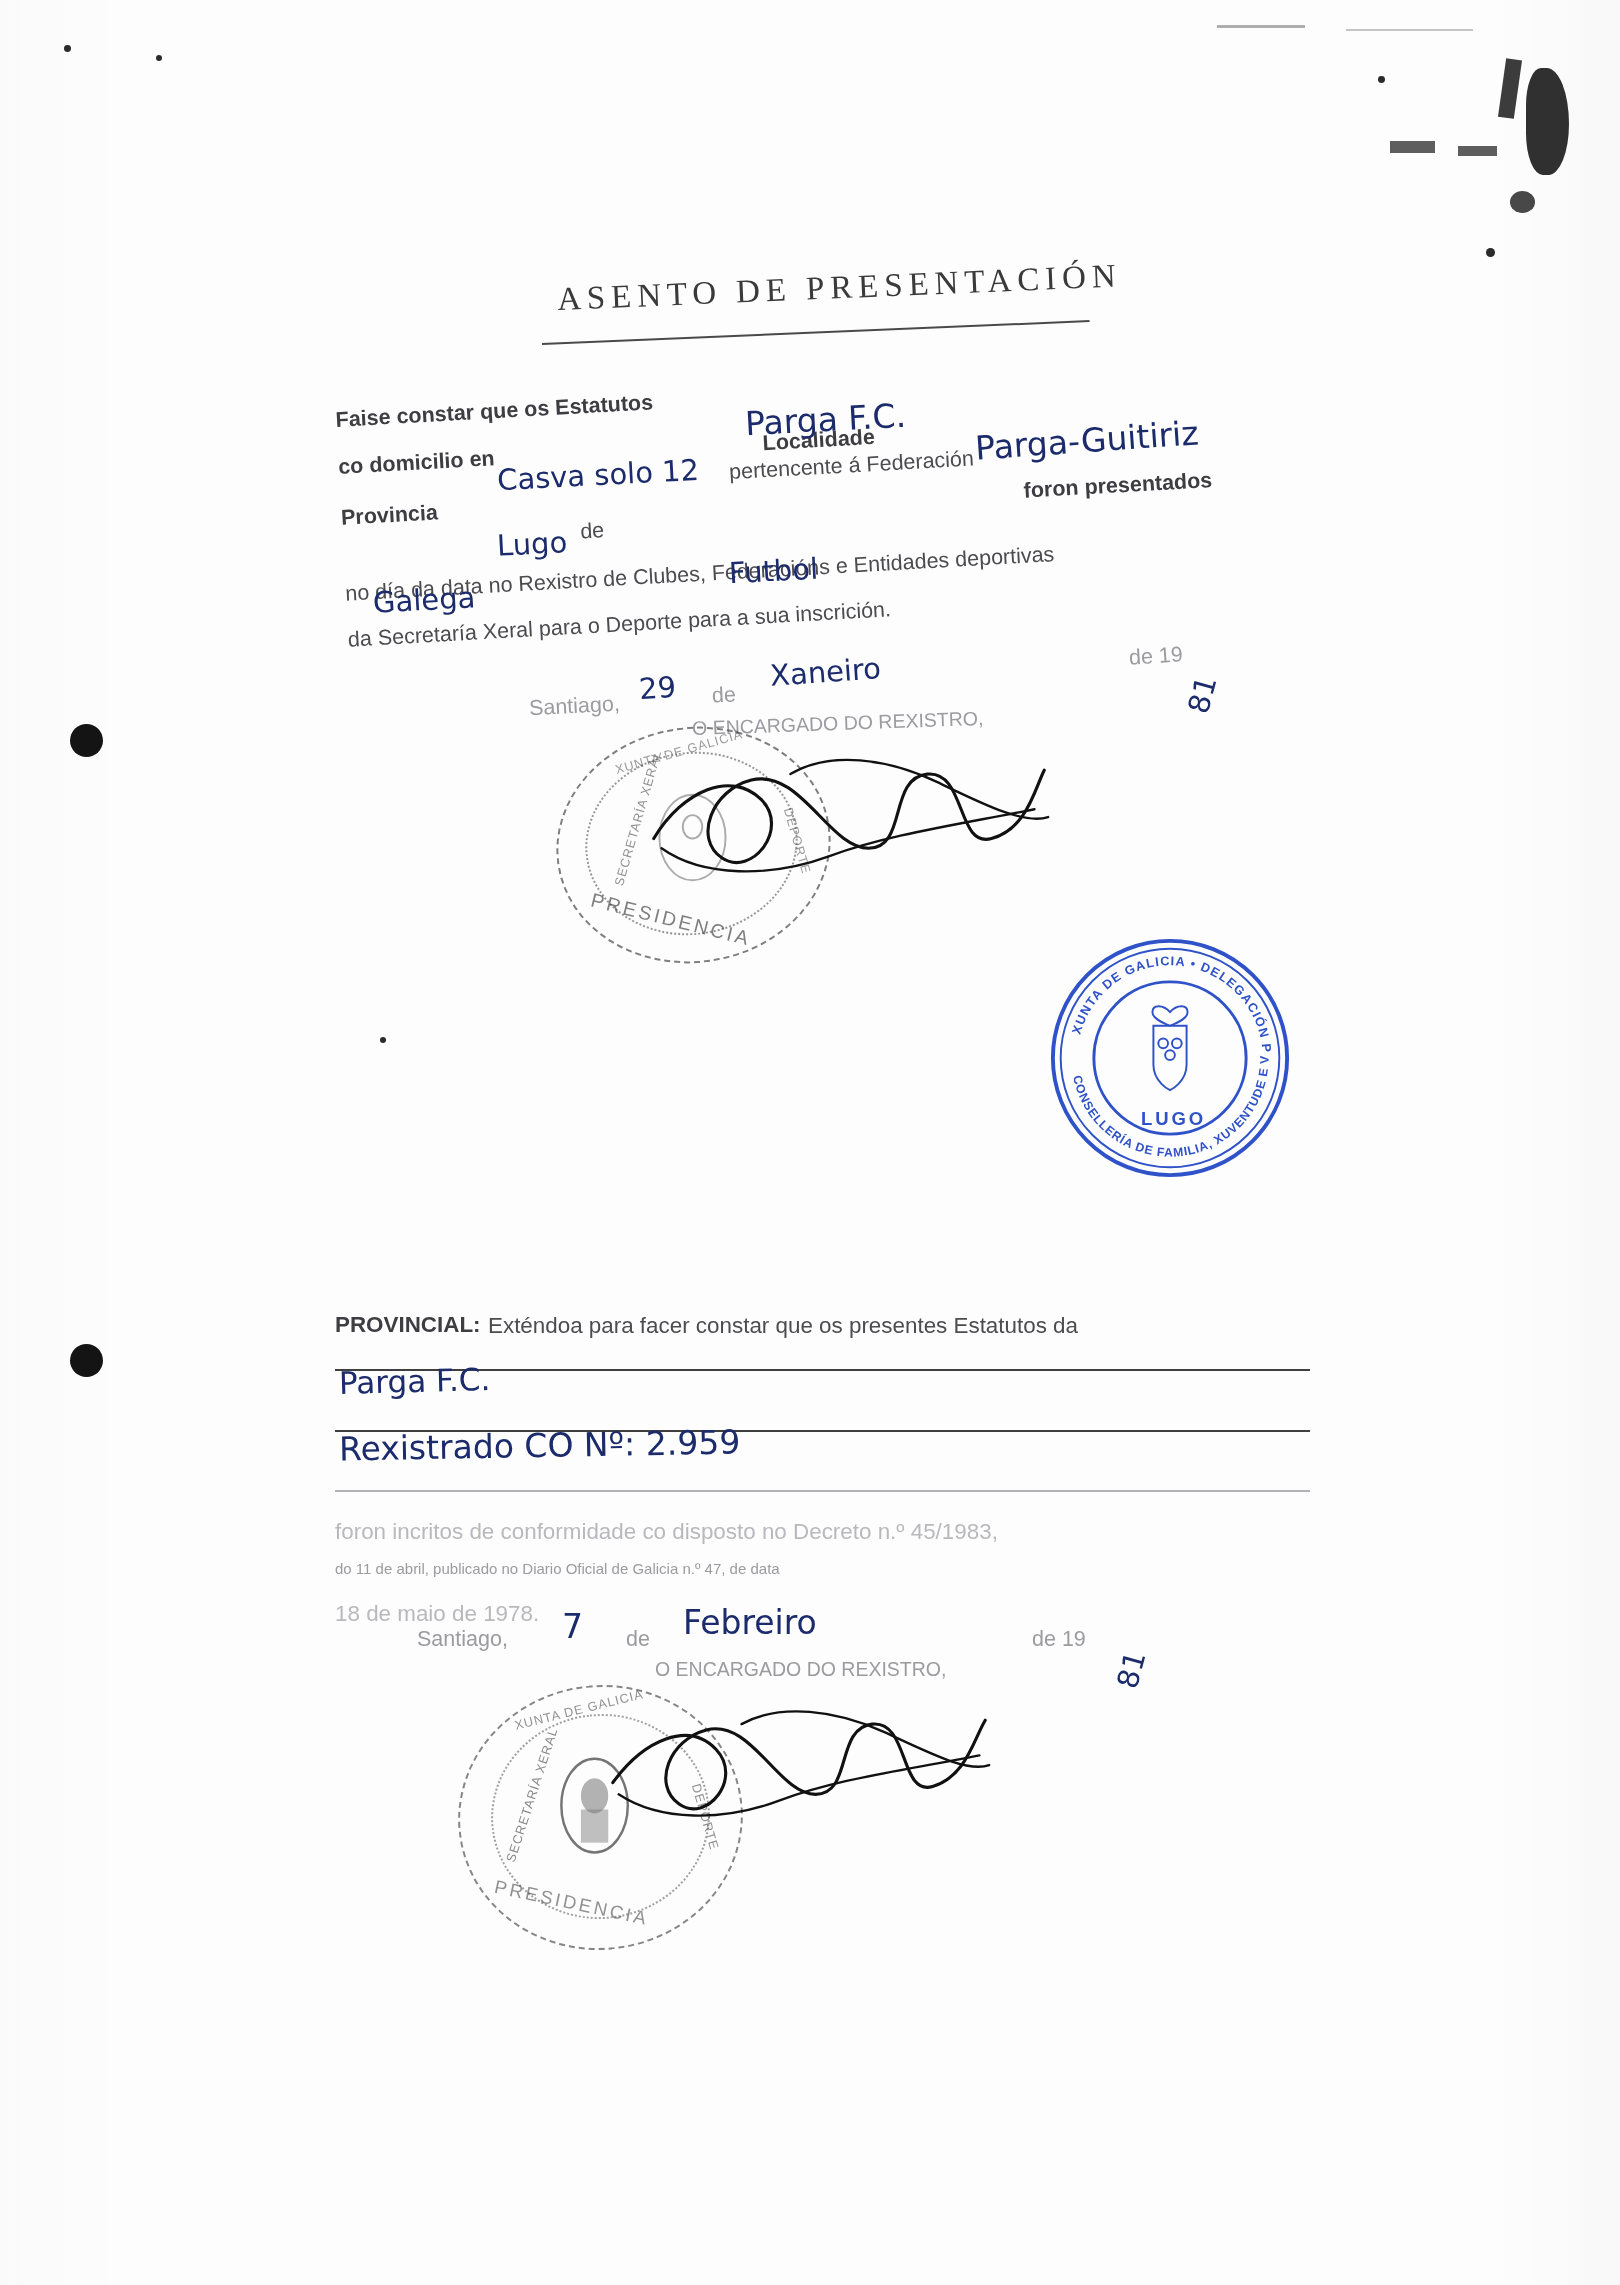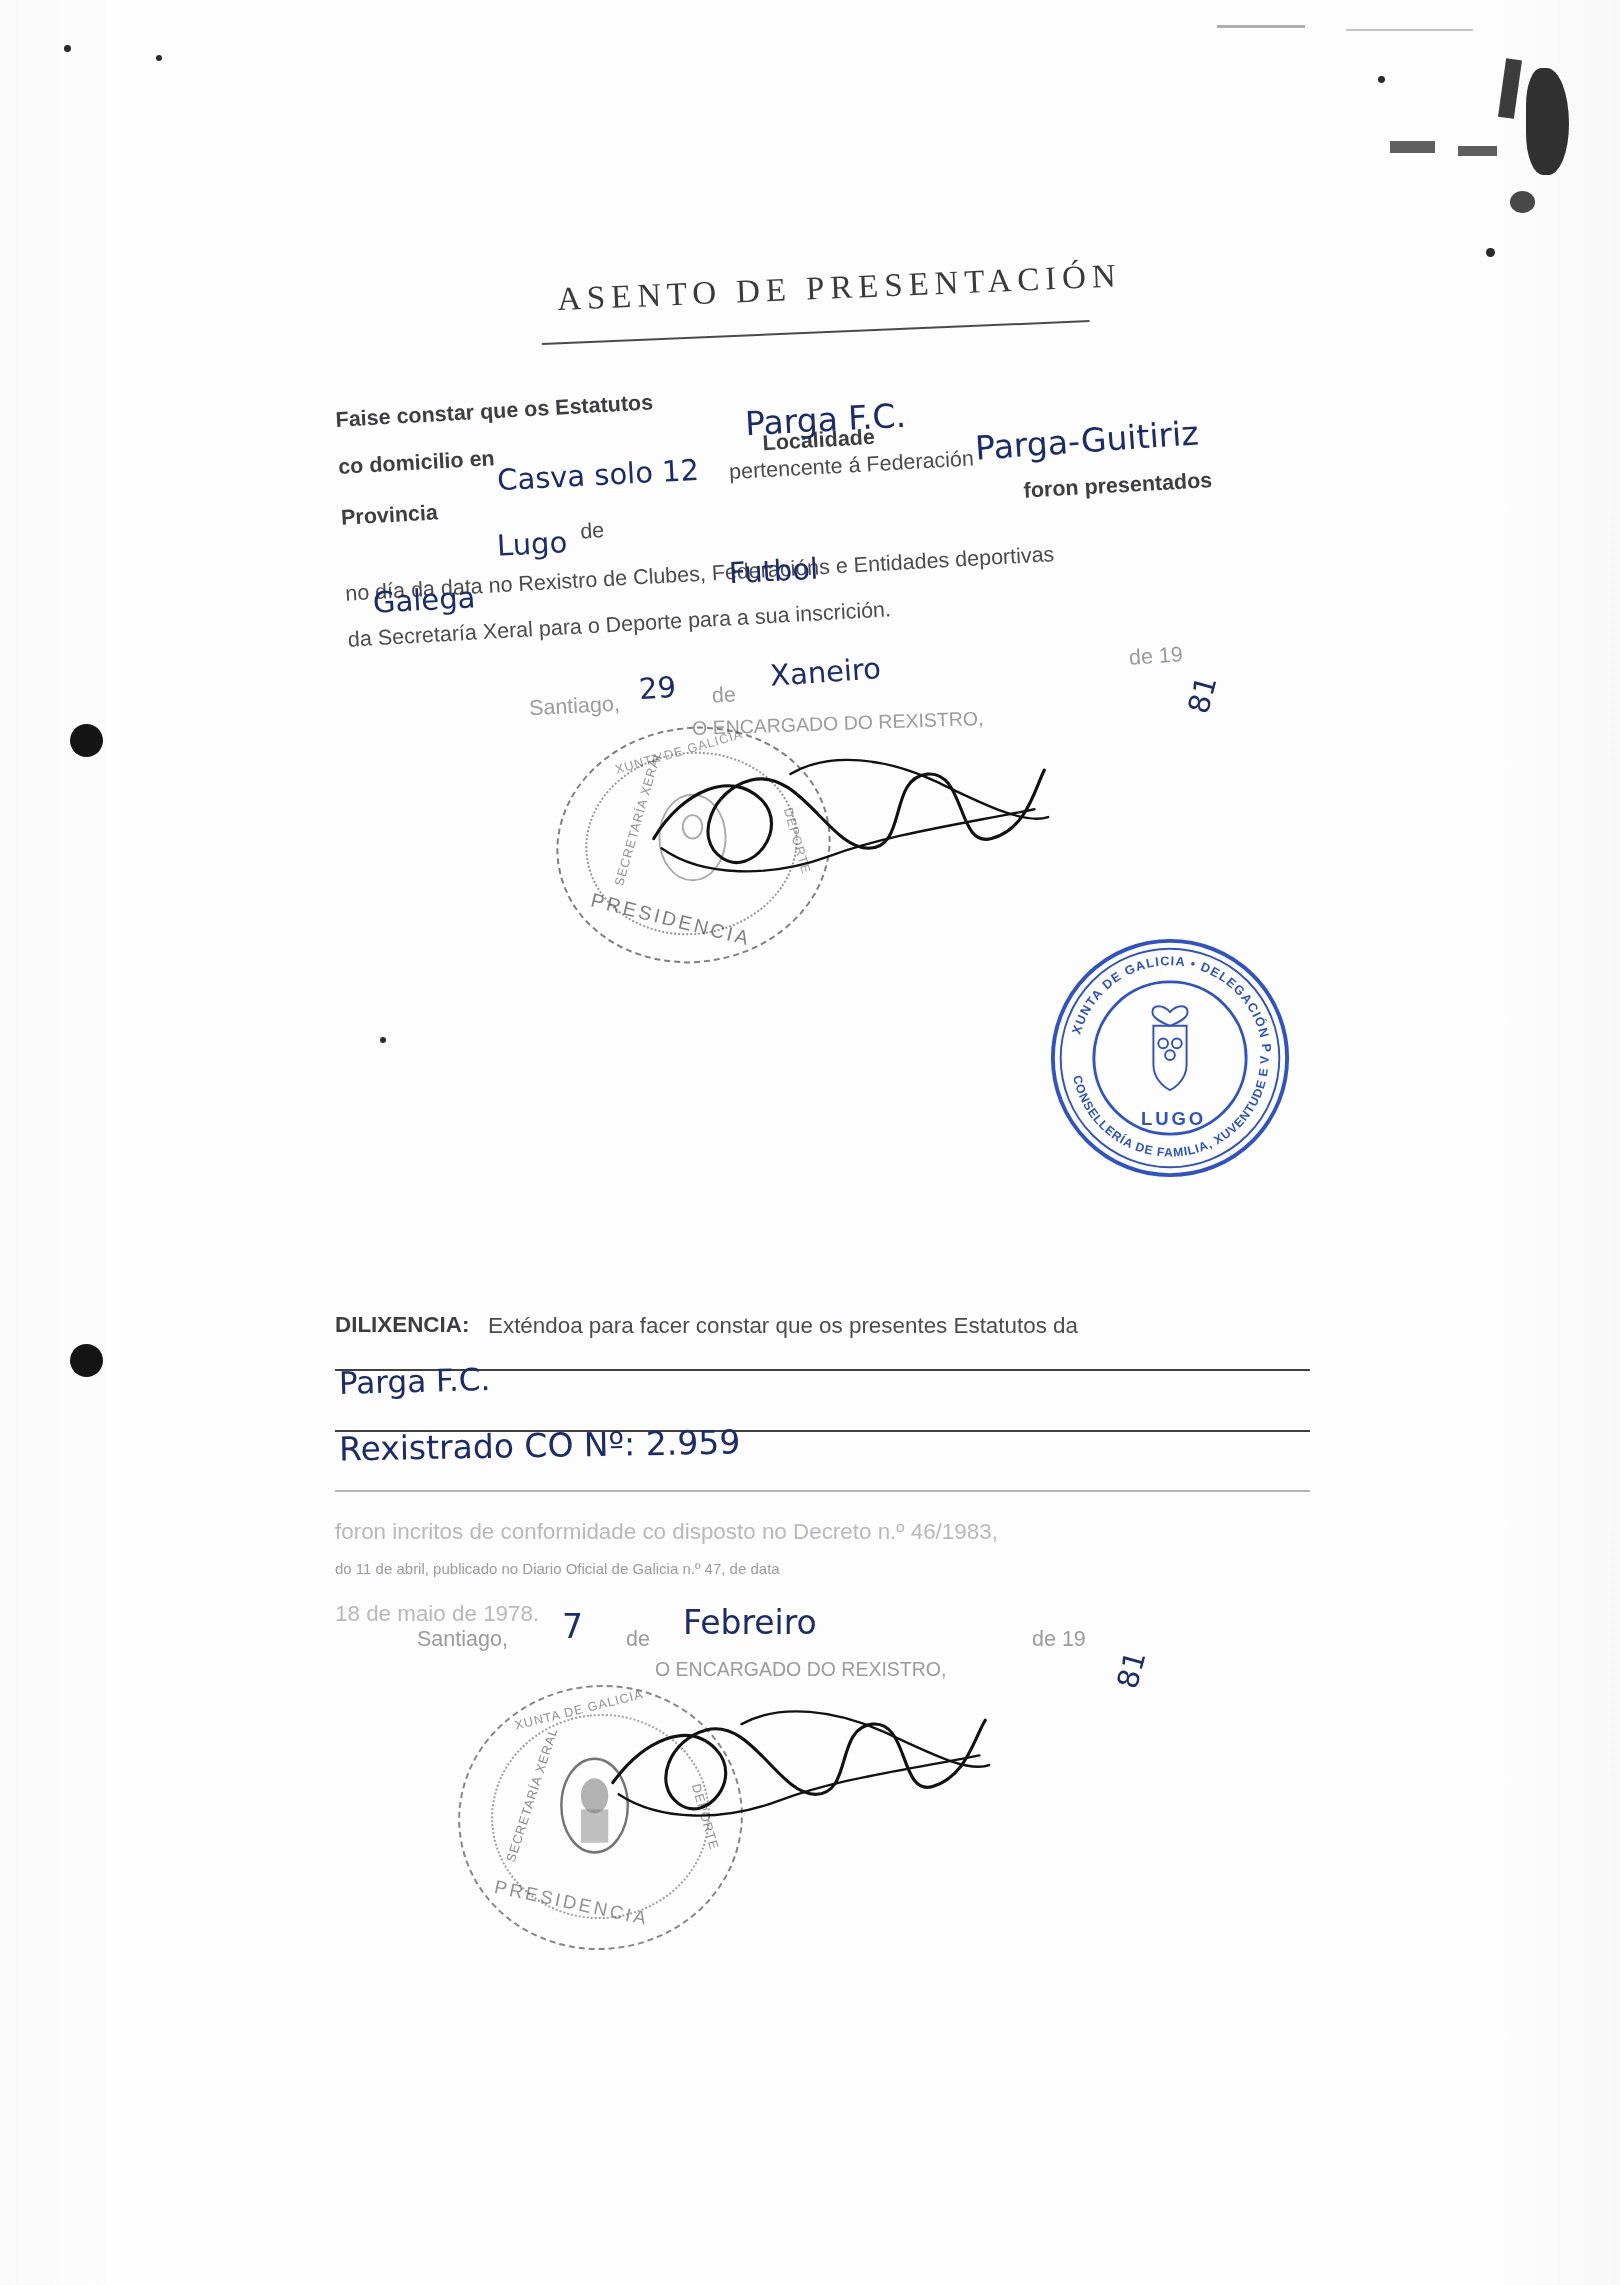--- a/index.html
+++ b/index.html
@@ -220,31 +220,31 @@
         <text font-family="Liberation Sans, sans-serif" font-size="12.5" font-weight="bold" fill="#2f52c8" letter-spacing="0.8">
           <textPath href="#arcBottom" startOffset="6%">CONSELLERÍA DE FAMILIA, XUVENTUDE E VOLUNTARIADO</textPath>
         </text>
       </svg>
       <div class="blue-text" style="left:93px; top:172px; font-size:18.5px; letter-spacing:2.9px;">LUGO</div>
     </div>
   </div>
 
   <div>
 
-    <div class="printed bold" style="left:335px; top:1312px; font-size:22.4px;">DILIXENCIA:</div>
+    <div class="printed bold" style="left:335px; top:1312px; font-size:22.4px;">PROVINCIAL:</div>
     <div class="printed" style="left:488px; top:1313px; font-size:22.4px;">Exténdoa para facer constar que os presentes Estatutos da</div>
 
     <div class="rule" style="left:335px; top:1369px; width:975px;"></div>
     <div class="rule" style="left:335px; top:1430px; width:975px;"></div>
     <div class="rule faint" style="left:335px; top:1490px; width:975px;"></div>
 
     <div class="hand mid" style="left:339px; top:1363px; transform:rotate(-1.5deg); font-size:31px;">Parga F.C.</div>
     <div class="hand mid" style="left:339px; top:1426px; transform:rotate(-1deg); font-size:33px;">Rexistrado CO Nº: 2.959</div>
 
-    <div class="printed faintest" style="left:335px; top:1519px; font-size:22.4px;">foron incritos de conformidade co disposto no Decreto n.º 46/1983,</div>
+    <div class="printed faintest" style="left:335px; top:1519px; font-size:22.4px;">foron incritos de conformidade co disposto no Decreto n.º 45/1983,</div>
     <div class="printed faint" style="left:335px; top:1560px; font-size:15px;">do 11 de abril, publicado no Diario Oficial de Galicia n.º 47, de data</div>
     <div class="printed faintest" style="left:335px; top:1601px; font-size:22.4px;">18 de maio de 1978.</div>
 
     <div class="printed faint" style="left:417px; top:1627px;">Santiago,</div>
     <div class="hand mid" style="left:562px; top:1607px; font-size:33px;">7</div>
     <div class="printed faint" style="left:626px; top:1627px;">de</div>
     <div class="hand mid" style="left:683px; top:1603px; font-size:33px;">Febreiro</div>
     <div class="printed faint" style="left:1032px; top:1627px;">de 19</div>
     <div class="hand rot-year" style="left:1143px; top:1658px;">81</div>
     <div class="printed faint small" style="left:655px; top:1658px;">O ENCARGADO DO REXISTRO,</div>

